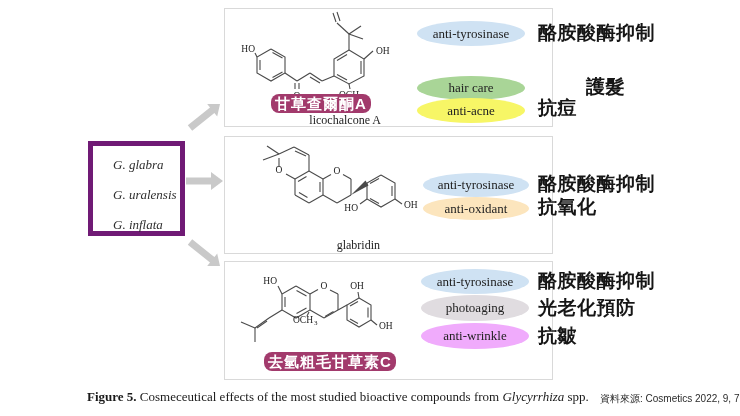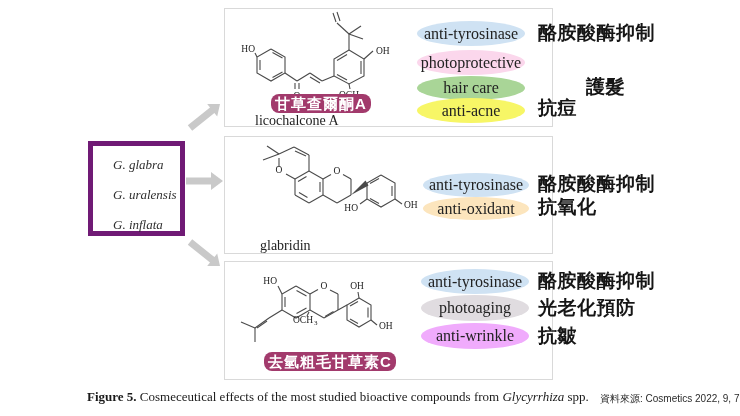--- a/index.html
+++ b/index.html
@@ -26,27 +26,27 @@
   .struct polygon{fill:#4a4a4a;}
   .struct text{font-family:"Liberation Serif",serif;font-size:9.5px;fill:#1e1e1e;}
   .struct .sub{font-size:7px;}
 
   .mag{position:absolute;background:#a23a6c;color:#ffffff;font-size:15px;font-weight:bold;
        line-height:17px;padding:1px 4px;white-space:nowrap;letter-spacing:1px;border-radius:8px;}
   .mag1{left:46px;top:85px;}
   .mag2{left:60px;top:81px;}
   .mag3{left:39px;top:90px;}
 
-  .cname{position:absolute;font-family:"Liberation Serif",serif;font-size:14px;color:#222;text-align:left;}
+  .cname{position:absolute;font-family:"Liberation Serif",serif;font-size:12px;color:#222;text-align:right;}
   .cn1{left:30px;top:104px;width:126px;}
   .cn2{left:35px;top:101px;width:120px;}
   .cn3{left:40px;top:76px;width:140px;}
 
   .oval{position:absolute;border-radius:50%;display:flex;align-items:center;justify-content:center;
-        font-family:"Liberation Serif",serif;font-size:16px;color:#222;}
+        font-family:"Liberation Serif",serif;font-size:13px;color:#222;}
   .ov-blue{background:#cfe2f3;}
   .ov-pink{background:#fbd7ec;}
   .ov-green{background:#a9d597;}
   .ov-yellow{background:#f7f666;}
   .ov-orange{background:#fce5bd;}
   .ov-gray{background:#e0dce0;}
   .ov-mint{background:#f0abfc;text-align:center;}
 
   .zh{position:absolute;left:538px;font-size:19px;font-weight:bold;color:#161616;
       white-space:nowrap;letter-spacing:0.5px;line-height:22px;}
@@ -118,21 +118,20 @@
       </g>
       <text x="24" y="41" text-anchor="end">HO</text>
       <text x="66" y="88" text-anchor="middle">O</text>
       <text x="145" y="43">OH</text>
       <text x="108" y="87">OCH</text>
       <text x="129" y="89" class="sub">3</text>
     </svg>
     <div class="mag mag1">甘草查爾酮A</div>
     <div class="cname cn1">licochalcone A</div>
     <div class="oval ov-blue" style="left:192px;top:12px;width:108px;height:25px">anti-tyrosinase</div>
-    <div class="oval ov-pink" style="left:192px;top:41px;width:108px;height:25px">photoprotective</div>
     <div class="oval ov-green" style="left:192px;top:67px;width:108px;height:24px">hair care</div>
     <div class="oval ov-yellow" style="left:192px;top:89px;width:108px;height:25px">anti-acne</div>
   </div>
 
   <div class="panel p2">
     <svg class="struct s2" width="205" height="108" viewBox="0 0 205 108">
       <g>
 
         <line x1="46" y1="13" x2="34" y2="5"></line>
         <line x1="46" y1="13" x2="30" y2="19"></line>

